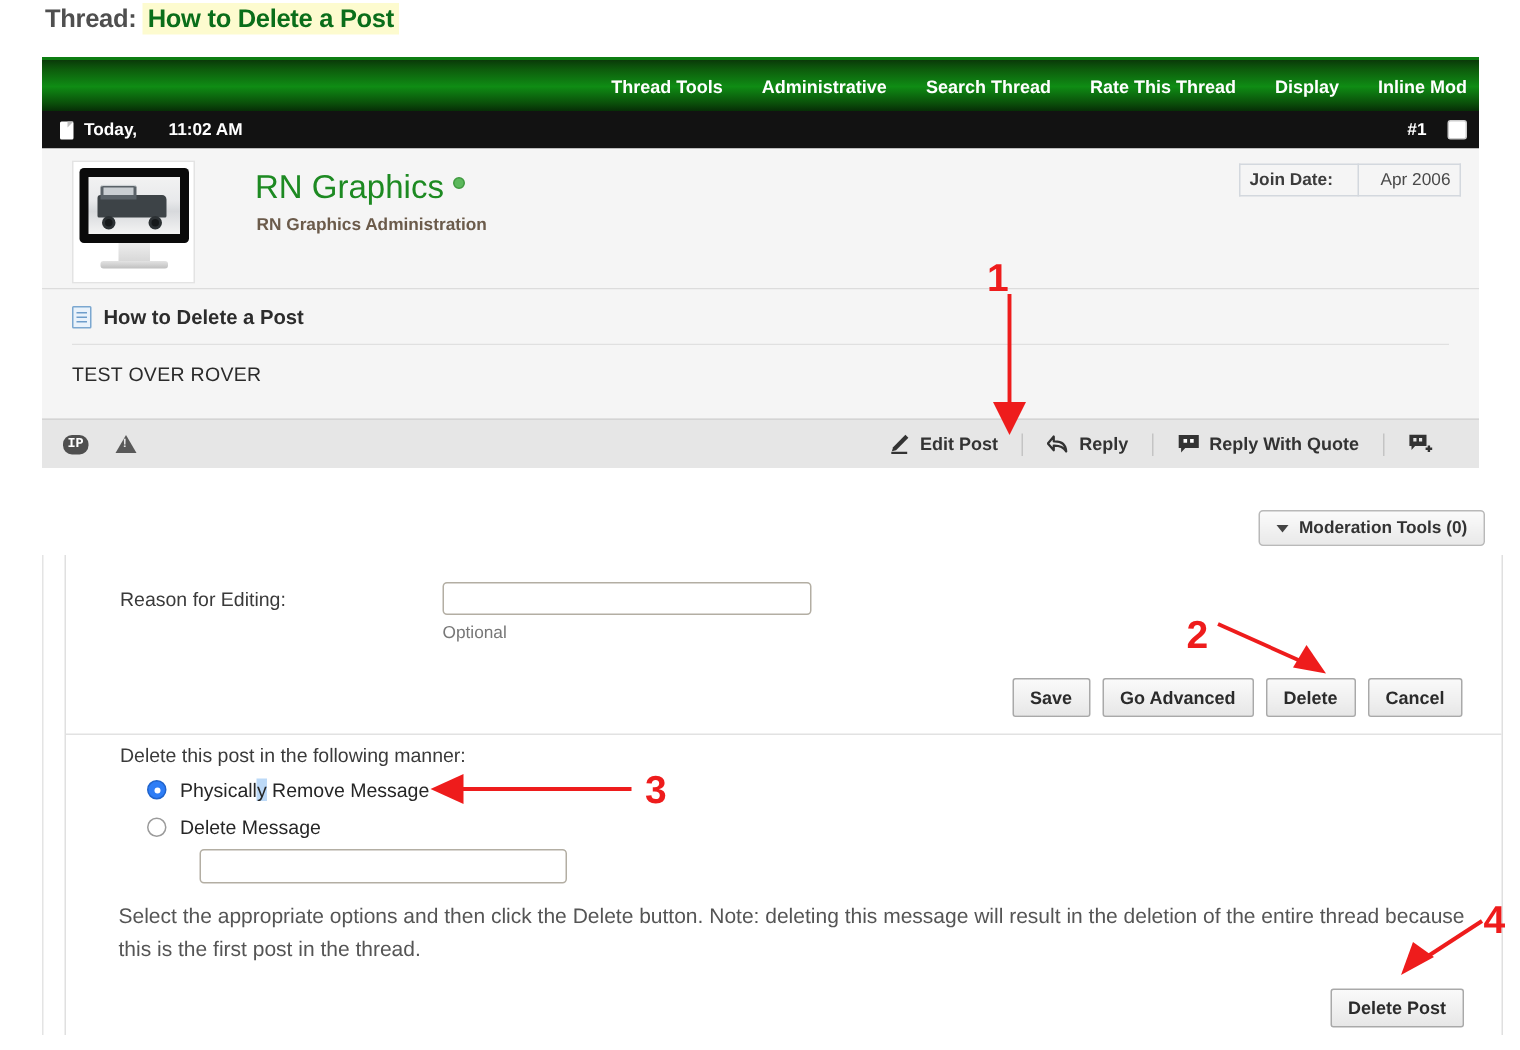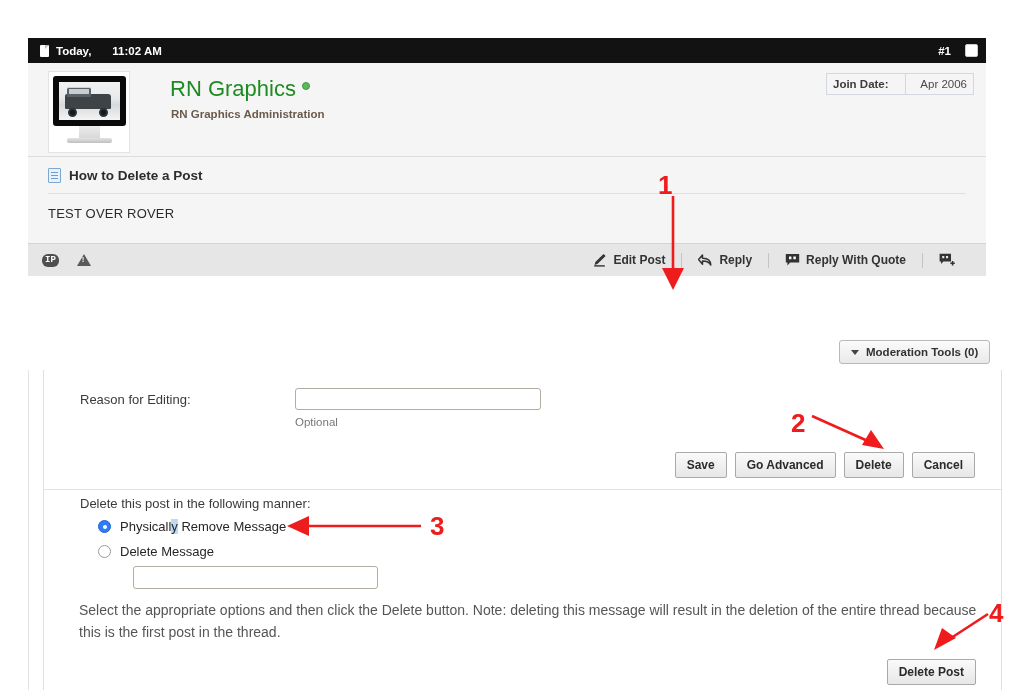--- a/index.html
+++ b/index.html
@@ -523,23 +523,37 @@
     line-height: 1;
     pointer-events: none;
   }
   svg.arrow { position: absolute; pointer-events: none; overflow: visible; }
 </style>
 </head>
 <body>
 
 <div id="root">
 
+  <div class="page-heading">
+    <span class="thread-label">Thread:</span>
+    <span class="thread-title">How to Delete a Post</span>
+  </div>
 
   <div class="post-wrap">
 
+    <div class="nav-bar">
+      <div class="nav-items">
+        <div class="nav-item">Thread Tools</div>
+        <div class="nav-item">Administrative</div>
+        <div class="nav-item">Search Thread</div>
+        <div class="nav-item">Rate This Thread</div>
+        <div class="nav-item">Display</div>
+        <div class="nav-item">Inline Mod</div>
+      </div>
+    </div>
 
     <div class="post-meta">
       <div class="pm-left">
         <span class="doc-icon"></span>
         <span class="pm-date">Today,</span>
         <span class="pm-time">11:02 AM</span>
       </div>
       <div class="pm-right">
         <span class="pm-num">#1</span>
         <span class="pm-check"></span>

